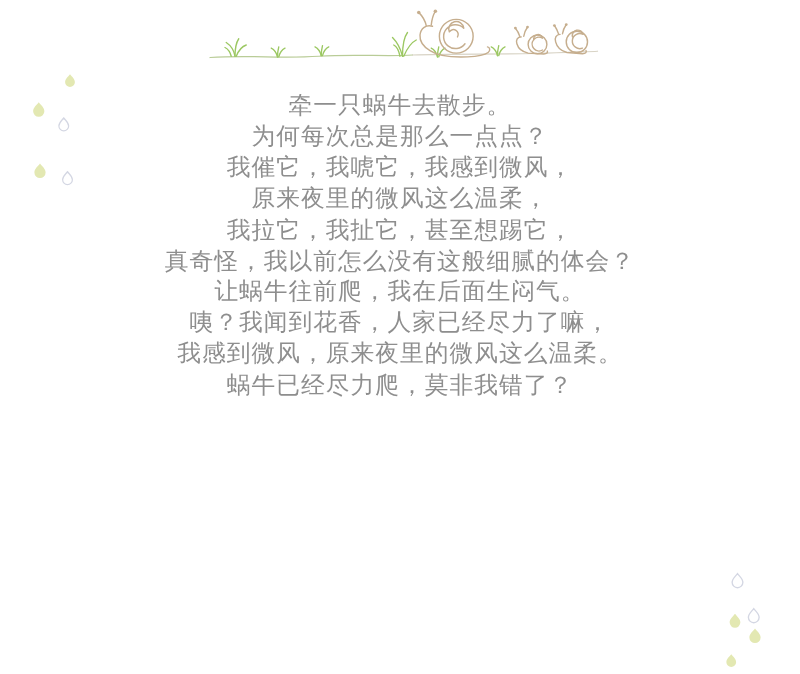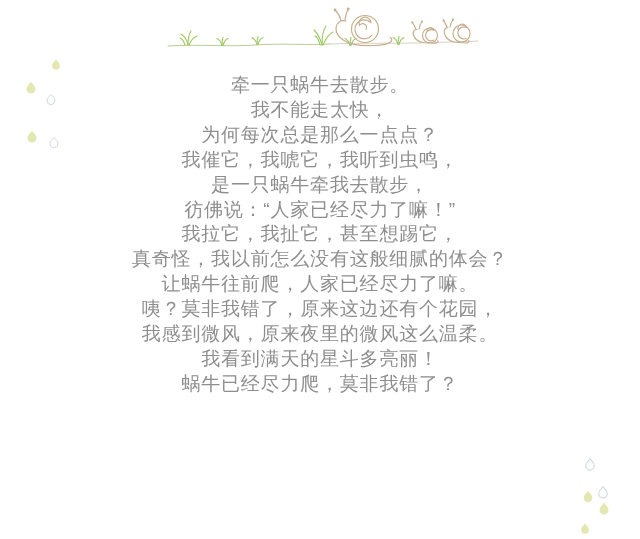--- a/index.html
+++ b/index.html
@@ -110,27 +110,24 @@
   <svg class="drops-right" width="42" height="88" viewBox="0 0 42 88">
     <use href="#drop" class="drop-out" transform="translate(15,14) scale(1.1)"></use>
     <use href="#drop" class="drop-fill" transform="translate(13,46) scale(1.1)"></use>
     <use href="#drop" class="drop-out" transform="translate(28,42) scale(1.1)"></use>
     <use href="#drop" class="drop-fill" transform="translate(29,58) scale(1.15)"></use>
     <use href="#drop" class="drop-fill" transform="translate(10,78)"></use>
   </svg>
 
   <div class="poem">
     <div class="pline">牵一只蜗牛去散步。</div>
-    <div class="pline">我不能走太快，</div>
     <div class="pline">为何每次总是那么一点点？</div>
-    <div class="pline">我催它，我唬它，我听到虫鸣，</div>
-    <div class="pline">是一只蜗牛牵我去散步，</div>
-    <div class="pline">彷佛说：“人家已经尽力了嘛！”</div>
+    <div class="pline">我催它，我唬它，我感到微风，</div>
+    <div class="pline">原来夜里的微风这么温柔，</div>
     <div class="pline">我拉它，我扯它，甚至想踢它，</div>
     <div class="pline">真奇怪，我以前怎么没有这般细腻的体会？</div>
-    <div class="pline">让蜗牛往前爬，人家已经尽力了嘛。</div>
-    <div class="pline">咦？莫非我错了，原来这边还有个花园，</div>
+    <div class="pline">让蜗牛往前爬，我在后面生闷气。</div>
+    <div class="pline">咦？我闻到花香，人家已经尽力了嘛，</div>
     <div class="pline">我感到微风，原来夜里的微风这么温柔。</div>
-    <div class="pline">我看到满天的星斗多亮丽！</div>
     <div class="pline">蜗牛已经尽力爬，莫非我错了？</div>
   </div>
 
 </div>
 
 </body></html>

